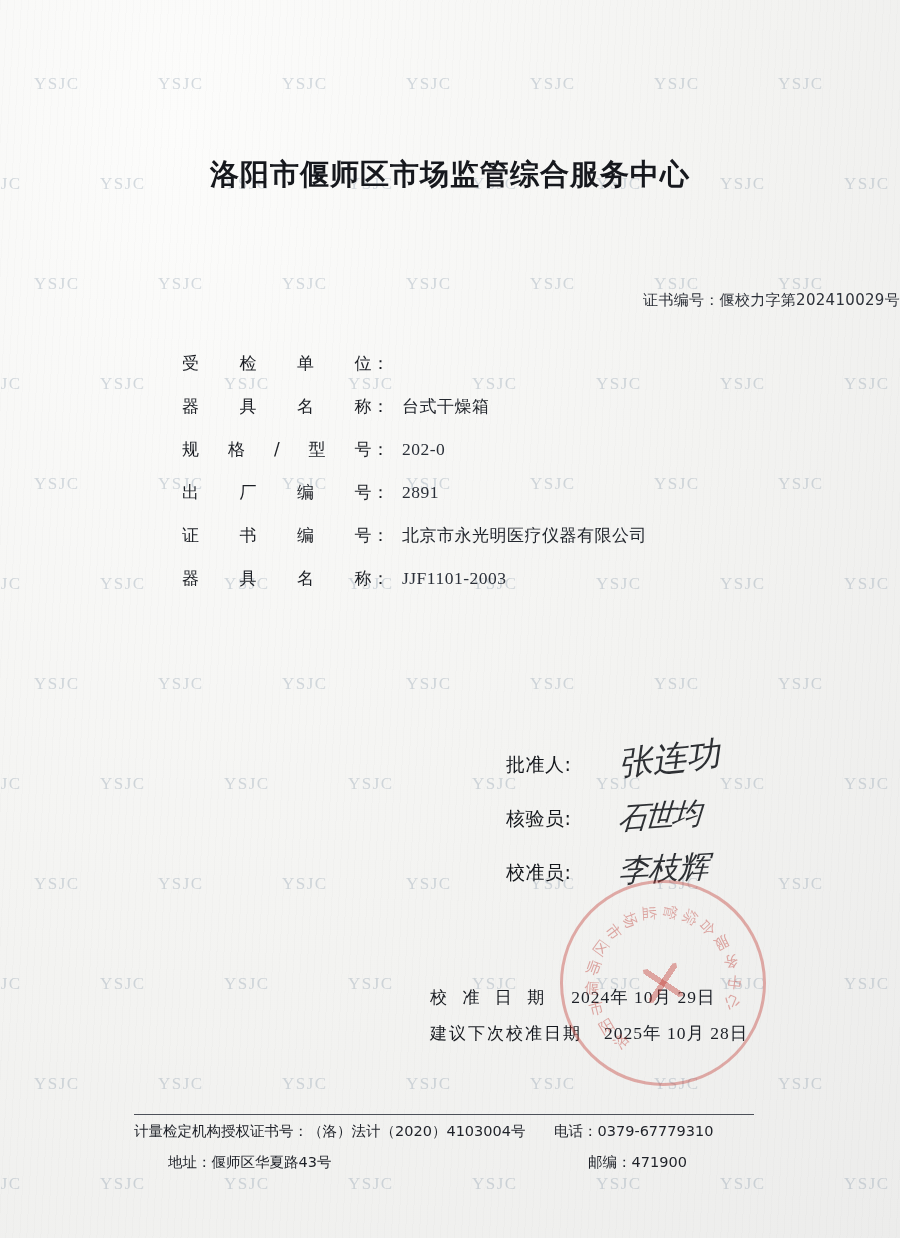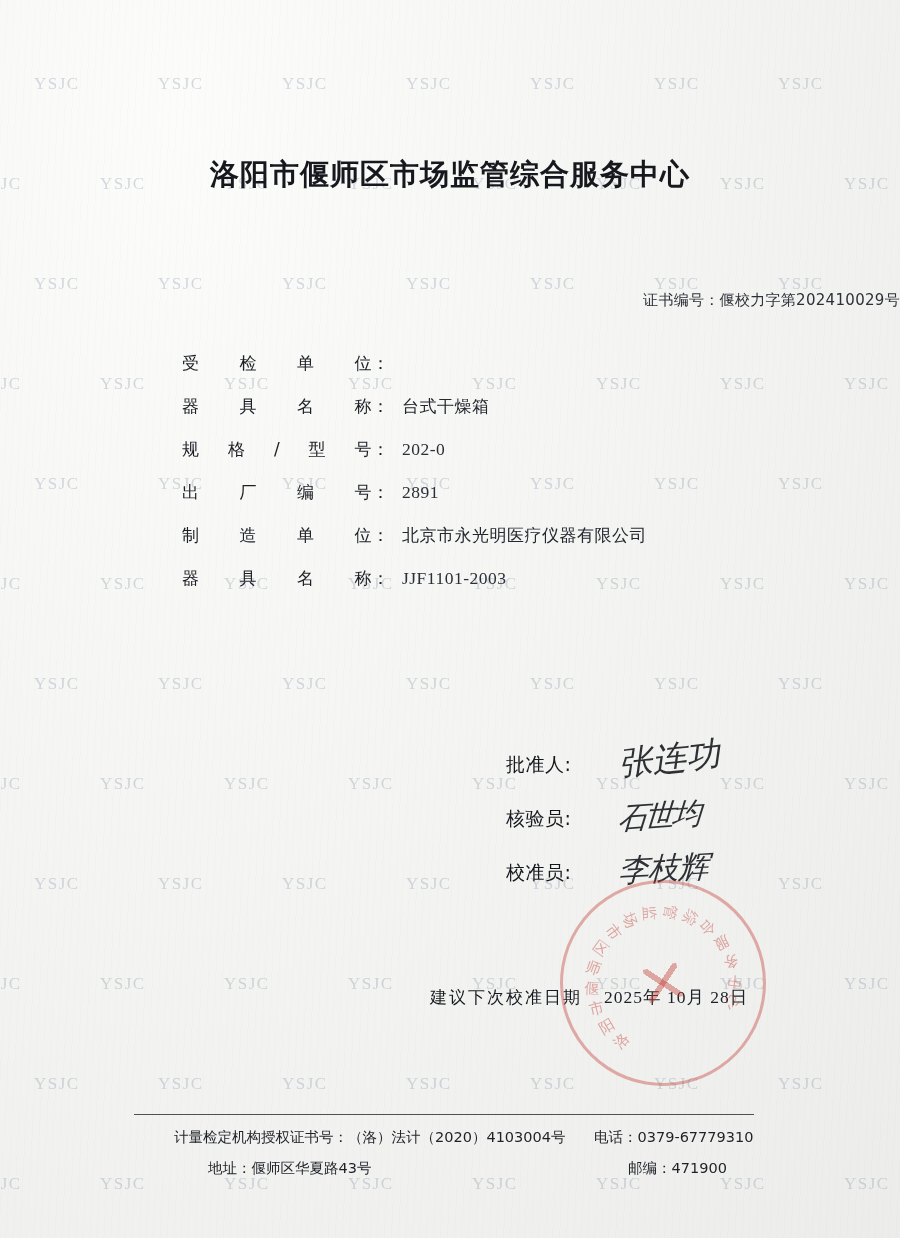--- a/index.html
+++ b/index.html
@@ -259,22 +259,20 @@
     left: 134px;
     top: 1122px;
     width: 640px;
     font-family: "DejaVu Sans", sans-serif;
     font-size: 14.5px;
     color: #1e2128;
   }
   .footer-row {
     display: flex;
     height: 31px;
-    align-items: center;
-    margin-left: 40px;
   }
   .footer-left  { width: 420px; }
   .footer-right { flex: 1; }
   .footer-row.r2 .footer-left { padding-left: 34px; }
 </style>
 </head>
 <body>
 
 <div id="page">
 
@@ -404,21 +402,21 @@
       <div class="field-row">
         <div class="field-label">
             <span class="lbl-inner">出厂编号</span>
           </div>
         <div class="field-colon">：</div>
         <div class="field-value">2891</div>
       </div>
 
       <div class="field-row">
         <div class="field-label">
-            <span class="lbl-inner">制造单位</span>
+            <span class="lbl-inner">证书编号</span>
           </div>
         <div class="field-colon">：</div>
         <div class="field-value cn">北京市永光明医疗仪器有限公司</div>
       </div>
 
       <div class="field-row">
         <div class="field-label">
             <span class="lbl-inner">器具名称</span>
           </div>
         <div class="field-colon">：</div>
@@ -458,20 +456,24 @@
           <span style="transform: rotate(58.3333deg) translate(0px, -78px) rotate(90deg);">合</span>
           <span style="transform: rotate(75deg) translate(0px, -78px) rotate(90deg);">服</span>
           <span style="transform: rotate(91.6667deg) translate(0px, -78px) rotate(90deg);">务</span>
           <span style="transform: rotate(108.333deg) translate(0px, -78px) rotate(90deg);">中</span>
           <span style="transform: rotate(125deg) translate(0px, -78px) rotate(90deg);">心</span>
         </div>
     </div>
 
     <div class="date-block">
       <div class="date-row">
+        <span class="date-label wide">校 准 日 期</span>
+        <span class="date-value">2024年 10月 29日</span>
+      </div>
+      <div class="date-row">
         <span class="date-label">建议下次校准日期</span>
         <span class="date-value">2025年 10月 28日</span>
       </div>
     </div>
 
     <div class="footer-rule"></div>
     <div class="footer">
       <div class="footer-row r1">
         <span class="footer-left">计量检定机构授权证书号：（洛）法计（2020）4103004号</span>
         <span class="footer-right">电话：0379-67779310</span>

